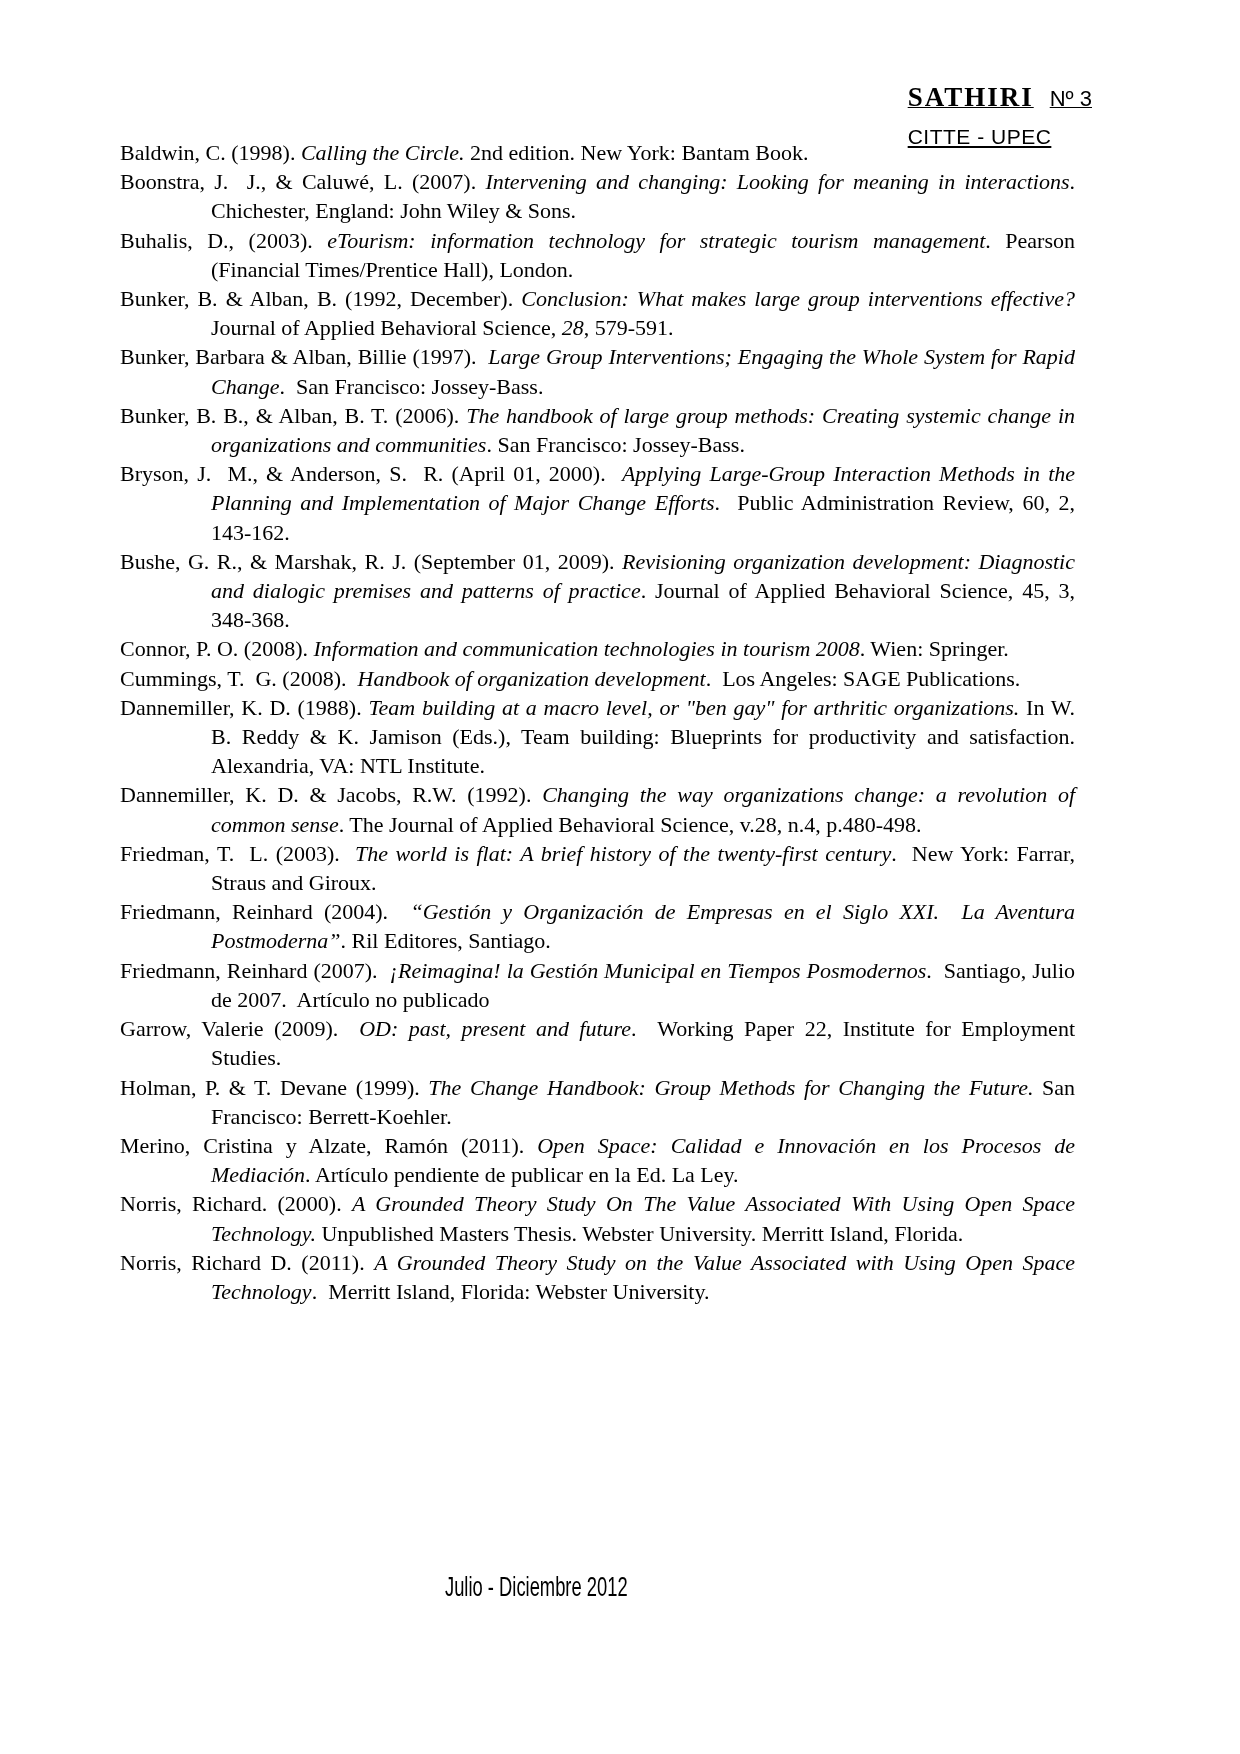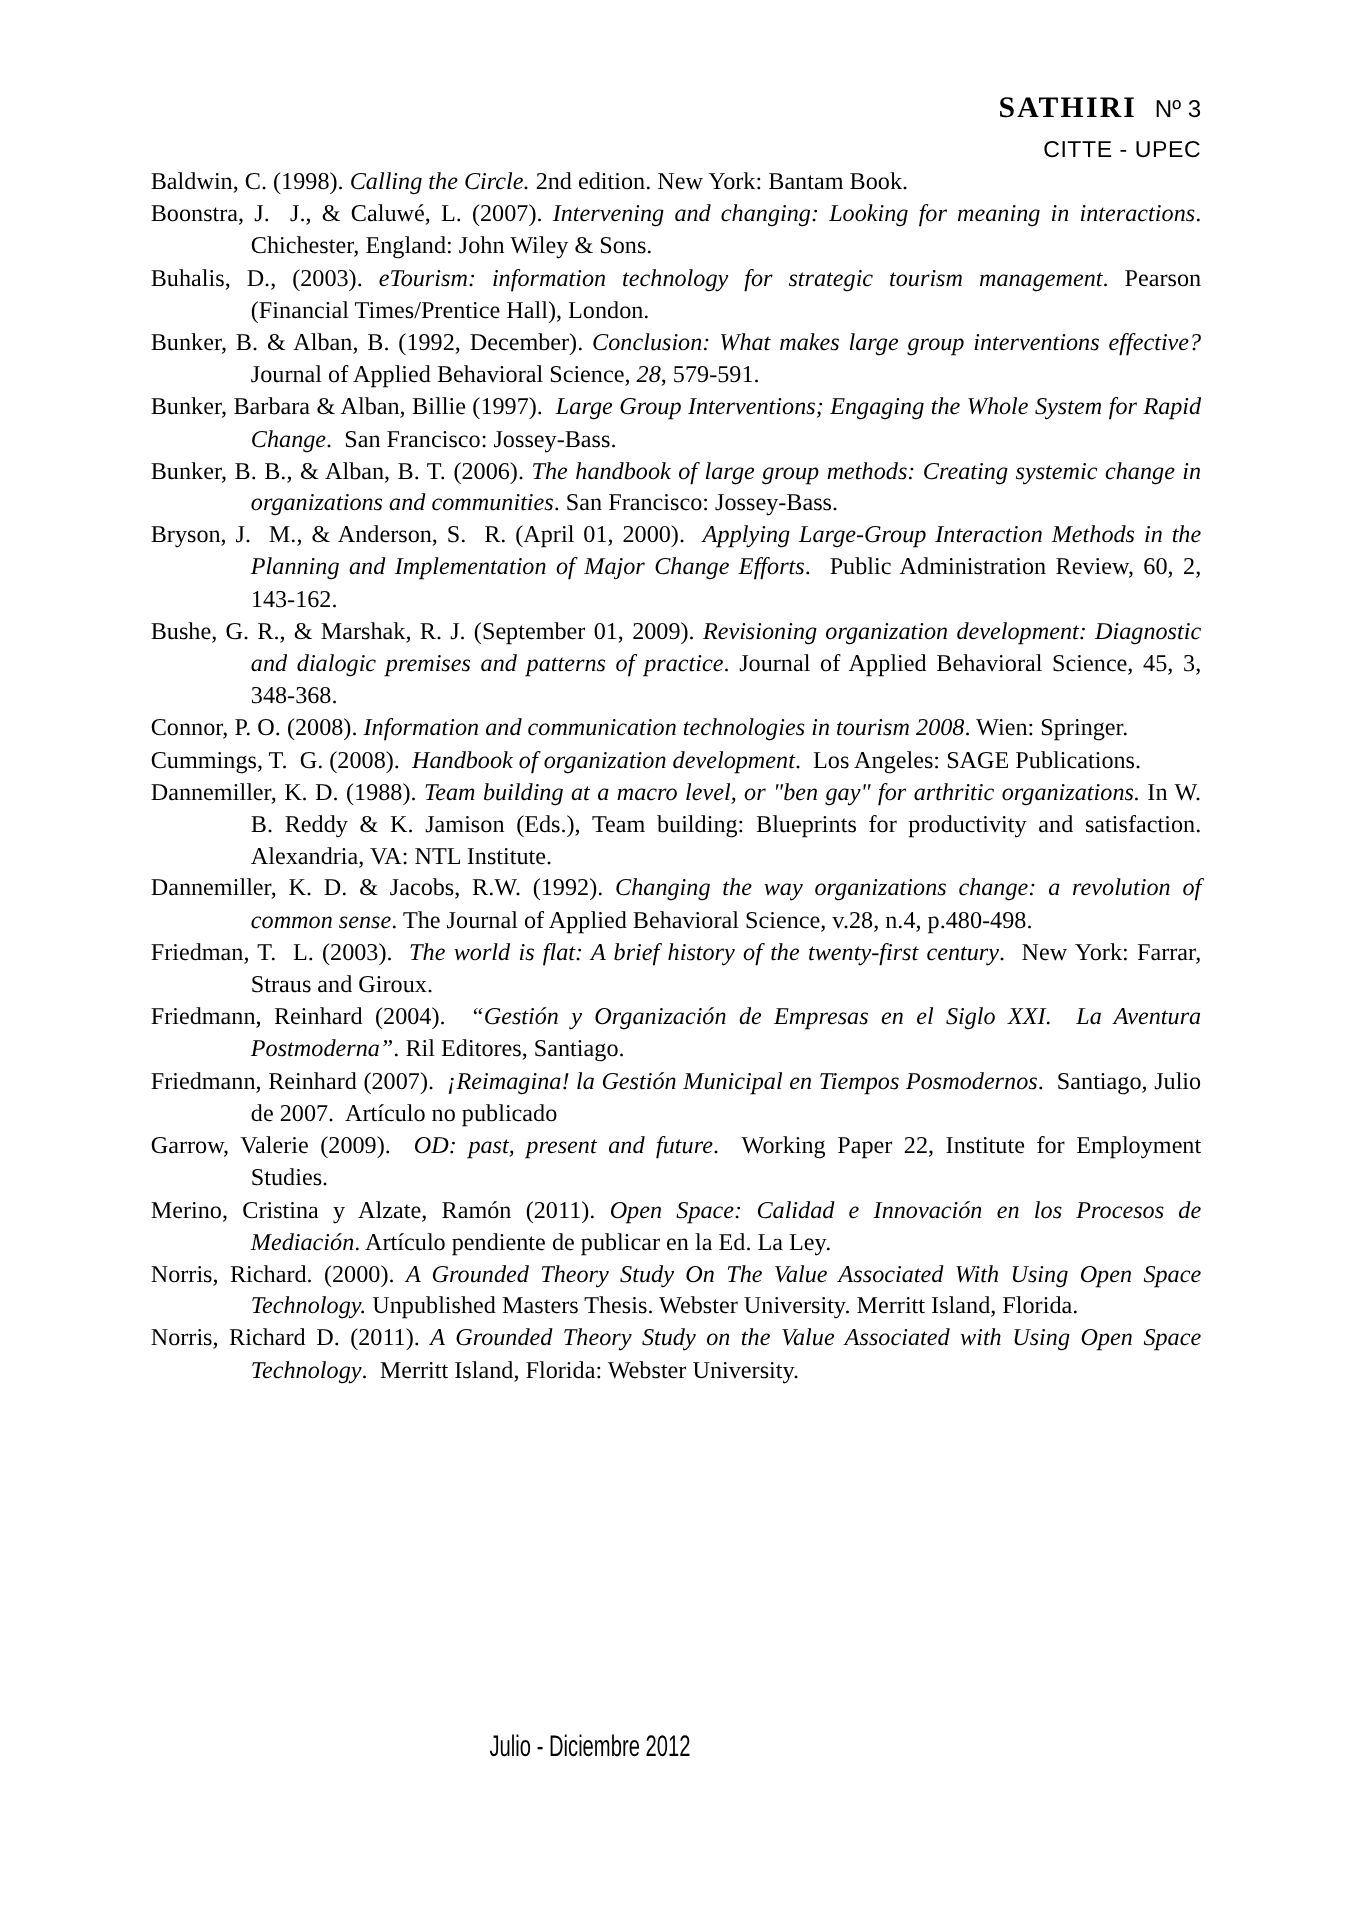--- a/index.html
+++ b/index.html
@@ -12,49 +12,48 @@
     width: 1240px;
     height: 1754px;
     color: #000000;
     font-family: "Liberation Serif", serif;
     overflow: hidden;
   }
   .page-header {
     position: absolute;
     top: 82px;
     right: 148px;
-    text-align: right;
     white-space: nowrap;
+    text-decoration: underline;
   }
   .journal-title {
     font-family: "Liberation Serif", serif;
     font-weight: bold;
     font-size: 27px;
     letter-spacing: 2px;
   }
   .issue-number {
     font-family: "Liberation Sans", sans-serif;
     font-size: 22px;
     margin-left: 16px;
   }
   .header-subtitle {
     font-family: "Liberation Sans", sans-serif;
     font-size: 21px;
     letter-spacing: 0.5px;
     margin-top: 12px;
   }
   .reference-list {
     position: absolute;
-    left: 137px;
+    left: 120px;
     top: 138px;
     width: 955px;
     font-size: 22px;
     line-height: 29.2px;
     text-align: justify;
-    margin-top: 12px;
   }
   .reference-entry {
     margin: 0;
     padding-left: 91px;
     text-indent: -91px;
     white-space: pre-wrap;
   }
   .reference-entry i {
     font-style: italic;
   }
@@ -94,20 +93,21 @@
     <p class="reference-entry"><span>Bryson, J.  M., &amp; Anderson, S.  R. (April 01, 2000).  </span><i>Applying Large-Group Interaction Methods in the Planning and Implementation of Major Change Efforts</i><span>.  Public Administration Review, 60, 2, 143-162.</span></p>
     <p class="reference-entry"><span>Bushe, G. R., &amp; Marshak, R. J. (September 01, 2009). </span><i>Revisioning organization development: Diagnostic and dialogic premises and patterns of practice</i><span>. Journal of Applied Behavioral Science, 45, 3, 348-368.</span></p>
     <p class="reference-entry"><span>Connor, P. O. (2008). </span><i>Information and communication technologies in tourism 2008</i><span>. Wien: Springer.</span></p>
     <p class="reference-entry"><span>Cummings, T.  G. (2008).  </span><i>Handbook of organization development</i><span>.  Los Angeles: SAGE Publications.</span></p>
     <p class="reference-entry"><span>Dannemiller, K. D. (1988). </span><i>Team building at a macro level, or "ben gay" for arthritic organizations.</i><span> In W. B. Reddy &amp; K. Jamison (Eds.), Team building: Blueprints for productivity and satisfaction. Alexandria, VA: NTL Institute.</span></p>
     <p class="reference-entry"><span>Dannemiller, K. D. &amp; Jacobs, R.W. (1992). </span><i>Changing the way organizations change: a revolution of common sense</i><span>. The Journal of Applied Behavioral Science, v.28, n.4, p.480-498.</span></p>
     <p class="reference-entry"><span>Friedman, T.  L. (2003).  </span><i>The world is flat: A brief history of the twenty-first century</i><span>.  New York: Farrar, Straus and Giroux.</span></p>
     <p class="reference-entry"><span>Friedmann, Reinhard (2004).  </span><i>“Gestión y Organización de Empresas en el Siglo XXI.  La Aventura Postmoderna”</i><span>. Ril Editores, Santiago.</span></p>
     <p class="reference-entry"><span>Friedmann, Reinhard (2007).  </span><i>¡Reimagina! la Gestión Municipal en Tiempos Posmodernos</i><span>.  Santiago, Julio de 2007.  Artículo no publicado</span></p>
     <p class="reference-entry"><span>Garrow, Valerie (2009).  </span><i>OD: past, present and future</i><span>.  Working Paper 22, Institute for Employment Studies.</span></p>
+    <p class="reference-entry"><span>Holman, P. &amp; T. Devane (1999). </span><i>The Change Handbook: Group Methods for Changing the Future.</i><span> San Francisco: Berrett-Koehler.</span></p>
     <p class="reference-entry"><span>Merino, Cristina y Alzate, Ramón (2011). </span><i>Open Space: Calidad e Innovación en los Procesos de Mediación</i><span>. Artículo pendiente de publicar en la Ed. La Ley.</span></p>
     <p class="reference-entry"><span>Norris, Richard. (2000). </span><i>A Grounded Theory Study On The Value Associated With Using Open Space Technology.</i><span> Unpublished Masters Thesis. Webster University. Merritt Island, Florida.</span></p>
     <p class="reference-entry"><span>Norris, Richard D. (2011). </span><i>A Grounded Theory Study on the Value Associated with Using Open Space Technology</i><span>.  Merritt Island, Florida: Webster University.</span></p>
   </main>
 
 <footer class="page-footer">
   <span class="footer-text">Julio - Diciembre 2012</span>
 </footer>
 
 </body></html>

